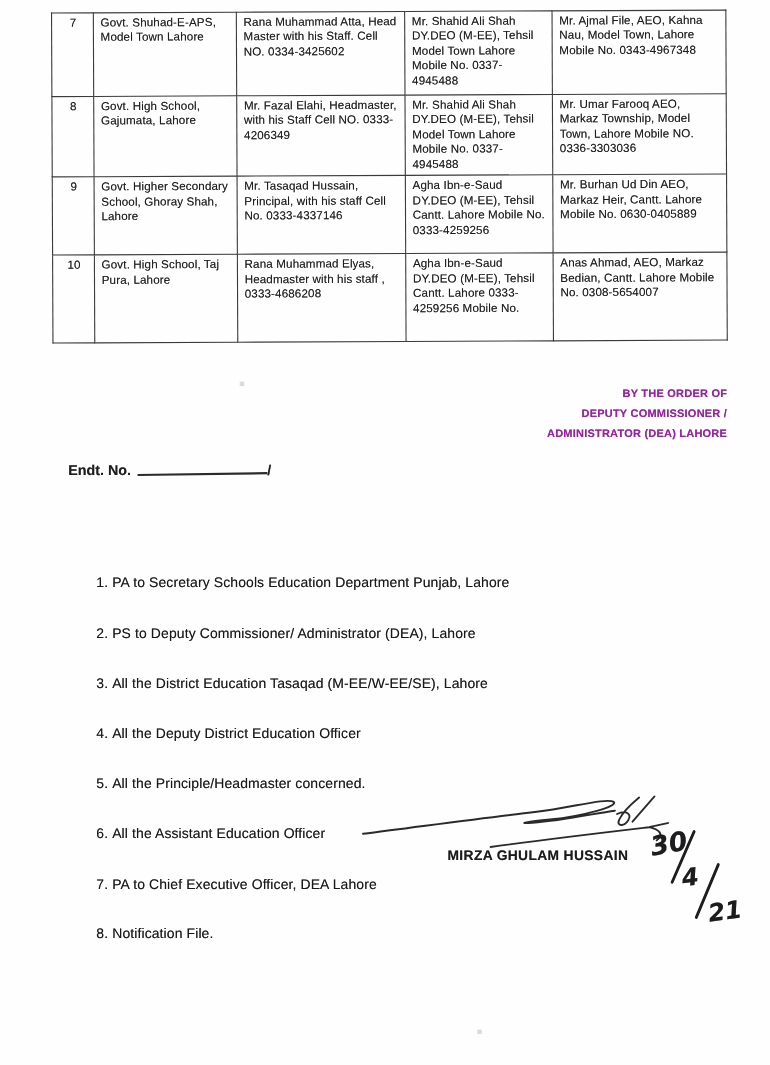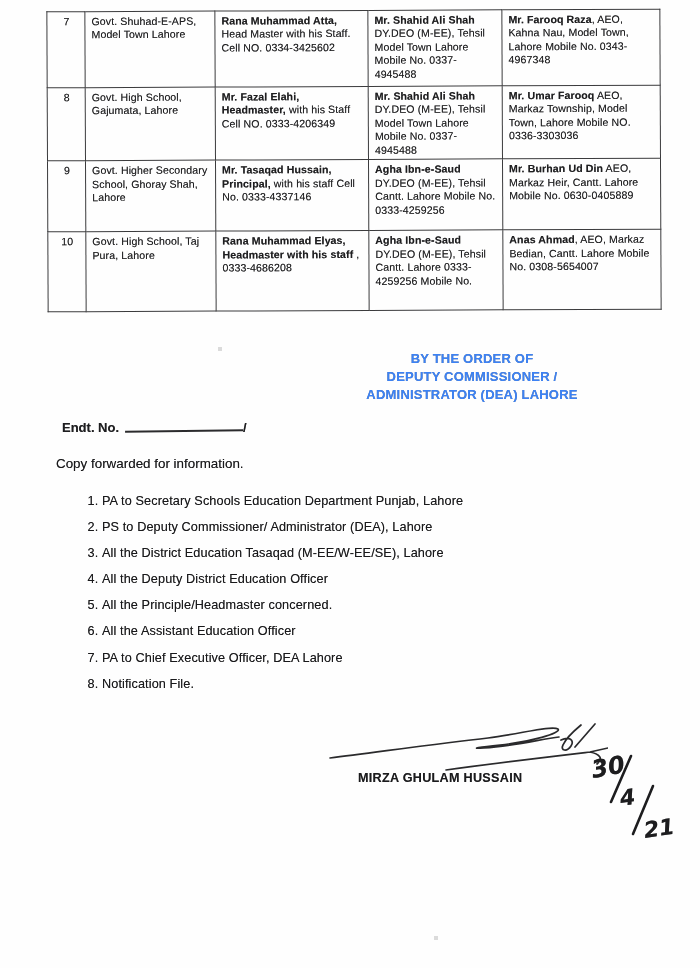--- a/index.html
+++ b/index.html
@@ -25,52 +25,52 @@
   .doc-table colgroup col:nth-child(1){width:38px;}
   .doc-table colgroup col:nth-child(2){width:130px;}
   .doc-table colgroup col:nth-child(3){width:153px;}
   .doc-table colgroup col:nth-child(4){width:134px;}
   .doc-table colgroup col:nth-child(5){width:158px;}
   .doc-table tbody tr:nth-child(1) td{height:76px;}
   .doc-table tbody tr:nth-child(2) td{height:65px;}
   .doc-table tbody tr:nth-child(3) td{height:71px;}
   .doc-table tbody tr:nth-child(4) td{height:80px;margin-left:35px;}
   .c-no { text-align:center; }
-  .b { font-weight:bold; }
+  .b { font-weight:normal; }
   .r { font-weight:normal; }
 
   
   .order-block {
     position:absolute; left:283px; top:350px; width:378px;
-    text-align:center; font-weight:bold; font-size:13px; line-height:18px;
-    letter-spacing:0.2px; color:#3b82f6;
+    text-align:right; font-weight:bold; font-size:10px; line-height:18px;
+    letter-spacing:0.2px; color:#a21caf;
   }
 
   
   .endt-line { position:absolute; left:62px; top:420px; font-size:13px; font-weight:bold; }
   .endt-blank {
     display:inline-block; width:118px; height:12px; margin-left:6px;
     border-bottom:2.2px solid #2b2b2d; transform:rotate(-0.8deg);
   }
   .endt-slash { font-weight:bold; }
   .copy-line { position:absolute; left:56px; top:456px; font-size:13.4px; color:#19191b; }
 
   
   .dist-list {
     position:absolute; left:82px; top:493px; width:470px;
     font-size:12.7px; color:#19191b; list-style-position:outside;
     padding-left:20px;
   }
-  .dist-list li { margin-bottom:9.5px; line-height:16.6px; letter-spacing:0.1px; }
+  .dist-list li { margin-bottom:9.5px; line-height:16.6px; letter-spacing:0.1px;margin-top:29px; }
 
   
   .sig-scribble { position:absolute; left:328px; top:716px; }
   .sig-block {
     position:absolute; left:358px; top:770px; width:262px;
-    font-weight:bold; font-size:12.6px; line-height:16.5px;
+    text-align:center; font-weight:bold; font-size:12.6px; line-height:16.5px;
     letter-spacing:0.3px; color:#1b1b1d;
   }
   .sig-date { position:absolute; left:585px; top:750px; }
   .sig-date text {
     font-family:"DejaVu Sans", sans-serif; font-style:italic; font-weight:bold;
     fill:#1d1d1f;
   }
 
   
   .artifact { position:absolute; background:#9a9a9a; opacity:0.35; }
@@ -89,21 +89,21 @@
         <col>
         <col>
         <col>
       </colgroup>
     <tbody>
     <tr>
       <td class="c-no">7</td>
       <td class="c-school">Govt. Shuhad-E-APS, Model Town Lahore</td>
       <td class="c-head"><span class="b">Rana Muhammad Atta,</span><span class="r"> Head Master with his Staff. Cell NO. 0334-3425602</span></td>
       <td class="c-dydeo"><span class="b">Mr. Shahid Ali Shah</span><span class="r"> DY.DEO (M-EE), Tehsil Model Town Lahore Mobile No. 0337-4945488</span></td>
-      <td class="c-aeo"><span class="b">Mr. Farooq Raza</span><span class="r">, AEO, Kahna Nau, Model Town, Lahore Mobile No. 0343-4967348</span></td>
+      <td class="c-aeo"><span class="b">Mr. Ajmal File</span><span class="r">, AEO, Kahna Nau, Model Town, Lahore Mobile No. 0343-4967348</span></td>
     </tr>
 
     <tr>
       <td class="c-no">8</td>
       <td class="c-school">Govt. High School, Gajumata, Lahore</td>
       <td class="c-head"><span class="b">Mr. Fazal Elahi, Headmaster,</span><span class="r"> with his Staff Cell NO. 0333-4206349</span></td>
       <td class="c-dydeo"><span class="b">Mr. Shahid Ali Shah</span><span class="r"> DY.DEO (M-EE), Tehsil Model Town Lahore Mobile No. 0337-4945488</span></td>
       <td class="c-aeo"><span class="b">Mr. Umar Farooq</span><span class="r"> AEO, Markaz Township, Model Town, Lahore Mobile NO. 0336-3303036</span></td>
     </tr>
 
@@ -130,21 +130,20 @@
   <div class="order-block">
     <div>BY THE ORDER OF</div>
     <div>DEPUTY COMMISSIONER /</div>
     <div>ADMINISTRATOR (DEA) LAHORE</div>
   </div>
 
   <div class="endt-line">
     <span>Endt. No.</span><span class="endt-blank"></span><span class="endt-slash">/</span>
   </div>
 
-  <div class="copy-line">Copy forwarded for information.</div>
 
   <ol class="dist-list">
       <li>PA to Secretary Schools Education Department Punjab, Lahore</li>
       <li>PS to Deputy Commissioner/ Administrator (DEA), Lahore</li>
       <li>All the District Education Tasaqad (M-EE/W-EE/SE), Lahore</li>
       <li>All the Deputy District Education Officer</li>
       <li>All the Principle/Headmaster concerned.</li>
       <li>All the Assistant Education Officer</li>
       <li>PA to Chief Executive Officer, DEA Lahore</li>
       <li>Notification File.</li>

